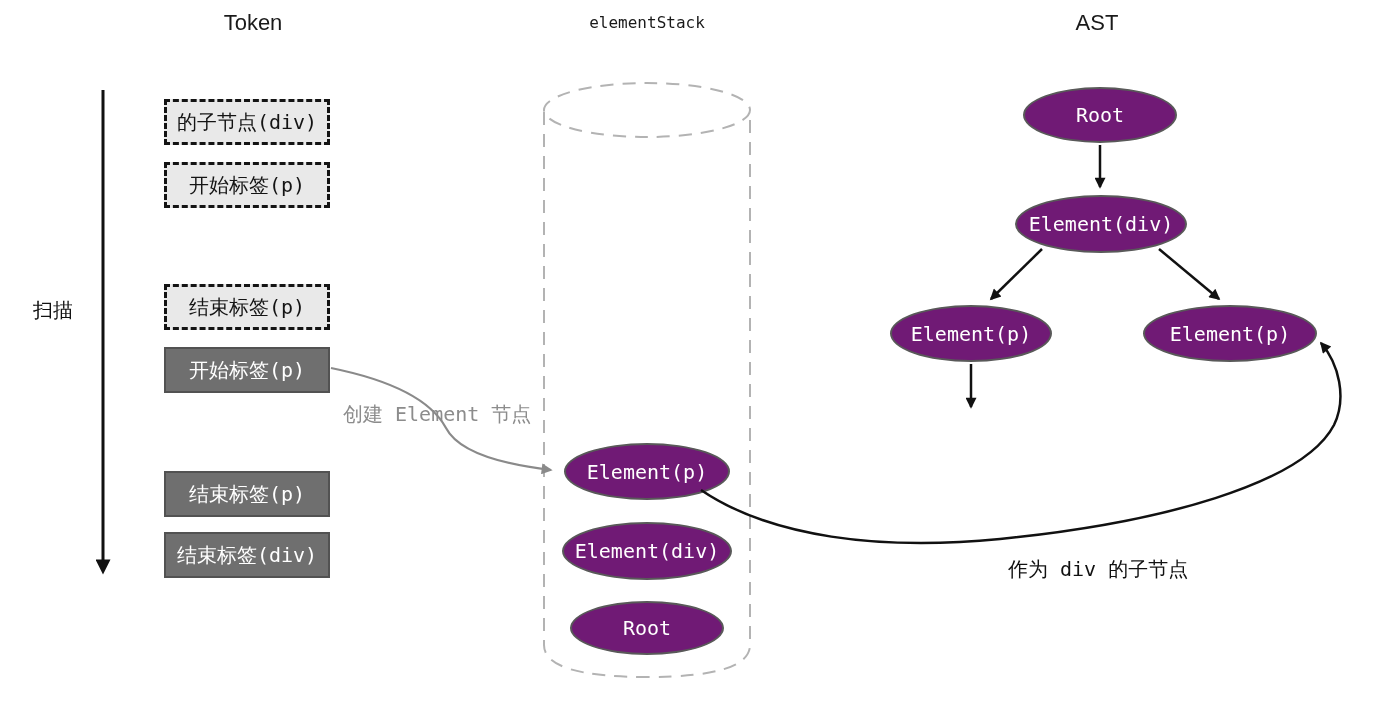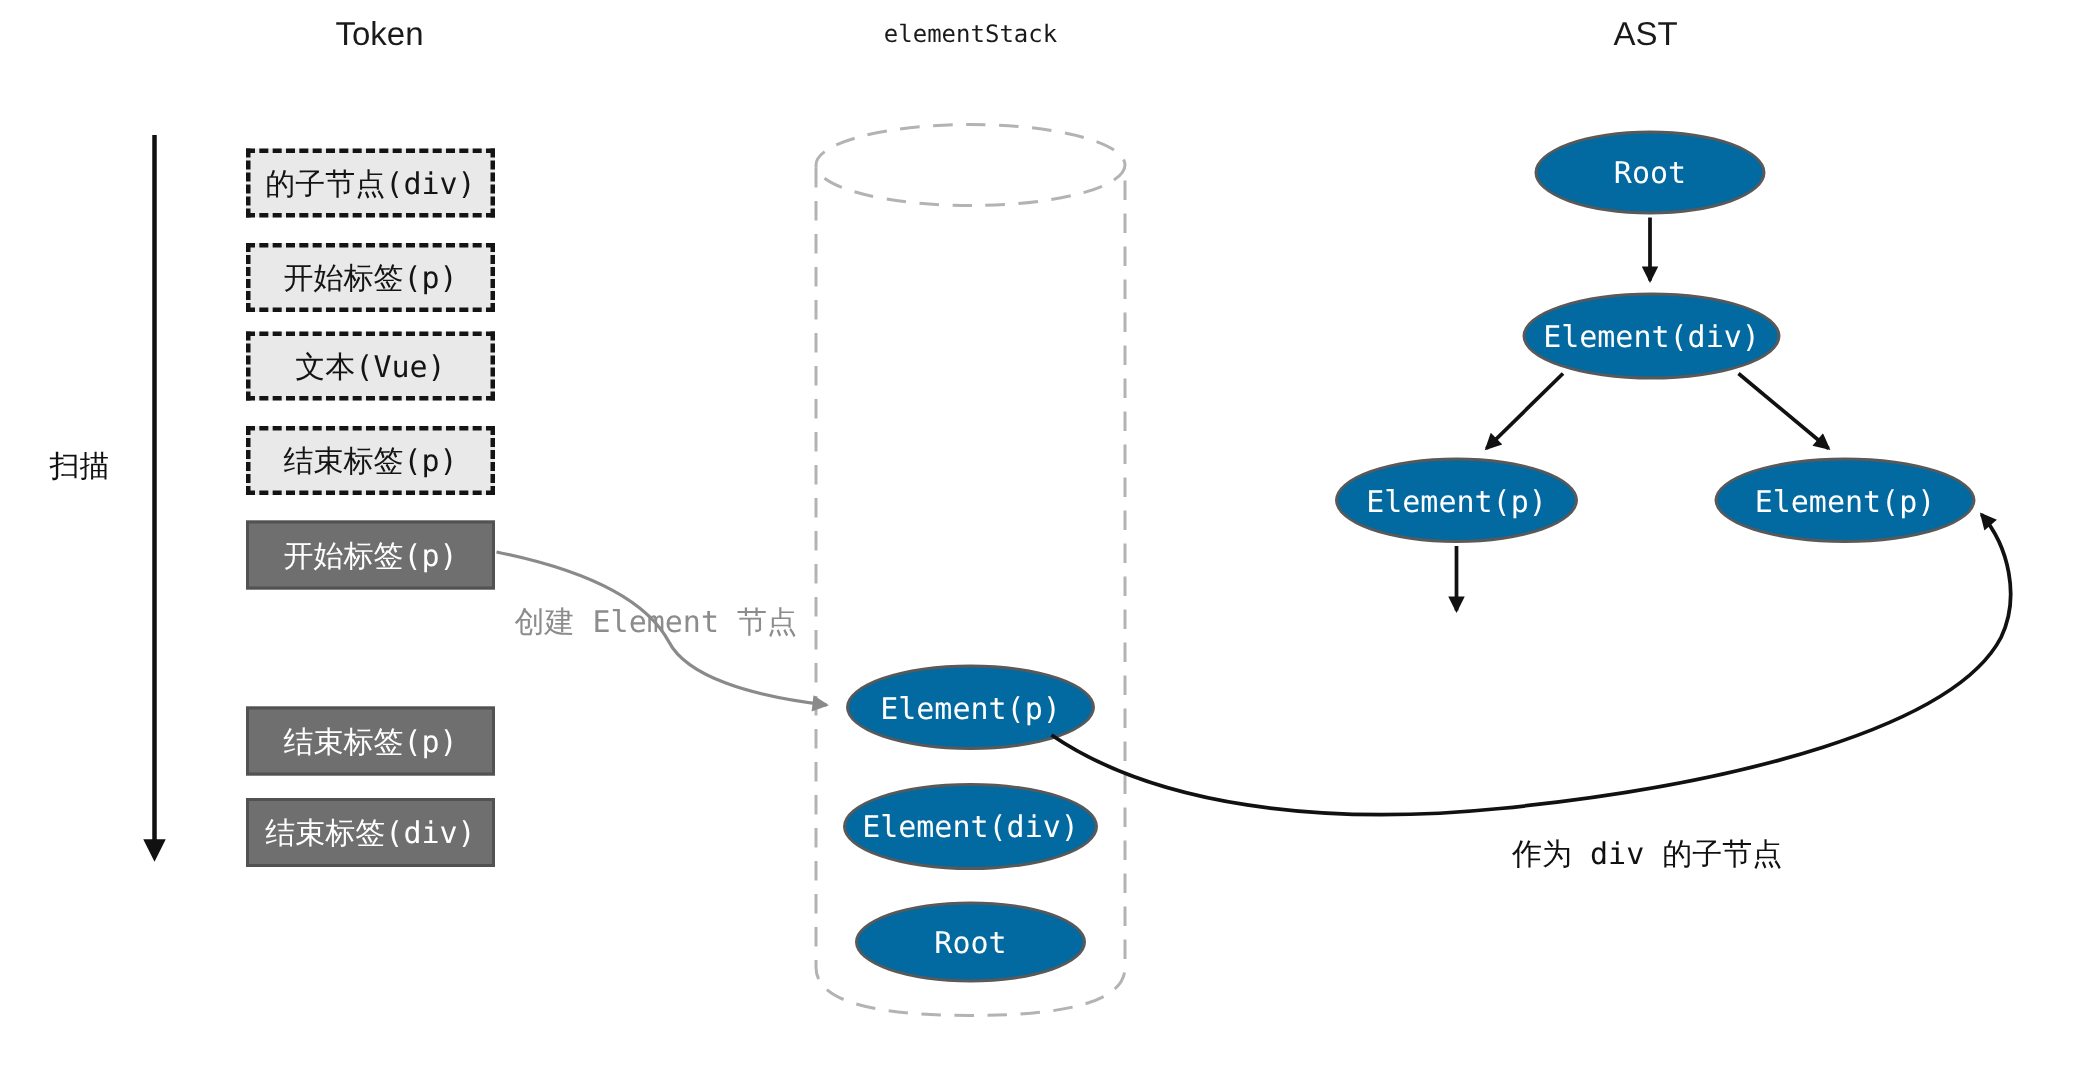--- a/index.html
+++ b/index.html
@@ -46,21 +46,21 @@
   }
   .tok.solid {
     background: #6f6f6f;
     border: 2px solid #525252;
     color: #ffffff;
   }
   .node {
     position: absolute;
     box-sizing: border-box;
     border-radius: 50%;
-    background: #0369a1;
+    background: #701a75;
     border: 2px solid #595959;
     color: #ffffff;
     display: flex;
     align-items: center;
     justify-content: center;
     font-size: 20px;
     font-family: "DejaVu Sans Mono", "Liberation Mono", monospace;
     white-space: nowrap;
   }
   .node.light {
@@ -89,21 +89,20 @@
 <div class="canvas">
 
   <div class="col-title" style="left:253px; top:10px;">Token</div>
   <div class="col-title mono" style="left:647px; top:13px; font-size:16px;">elementStack</div>
   <div class="col-title" style="left:1097px; top:10px;">AST</div>
 
   <div class="scan-label">扫描</div>
 
   <div class="tok dashed" style="top:99px;">的子节点(div)</div>
   <div class="tok dashed" style="top:162px;">开始标签(p)</div>
-  <div class="tok dashed" style="top:221px;">文本(Vue)</div>
   <div class="tok dashed" style="top:284px;">结束标签(p)</div>
   <div class="tok solid" style="top:347px;">开始标签(p)</div>
   <div class="tok solid" style="top:471px;">结束标签(p)</div>
   <div class="tok solid" style="top:532px;">结束标签(div)</div>
 
   <div class="node" style="left:564px; top:443px; width:166px; height:57px;">Element(p)</div>
   <div class="node" style="left:562px; top:522px; width:170px; height:58px;">Element(div)</div>
   <div class="node" style="left:570px; top:601px; width:154px; height:54px;">Root</div>
 
   <div class="node" style="left:1023px; top:87px; width:154px; height:56px;">Root</div>

